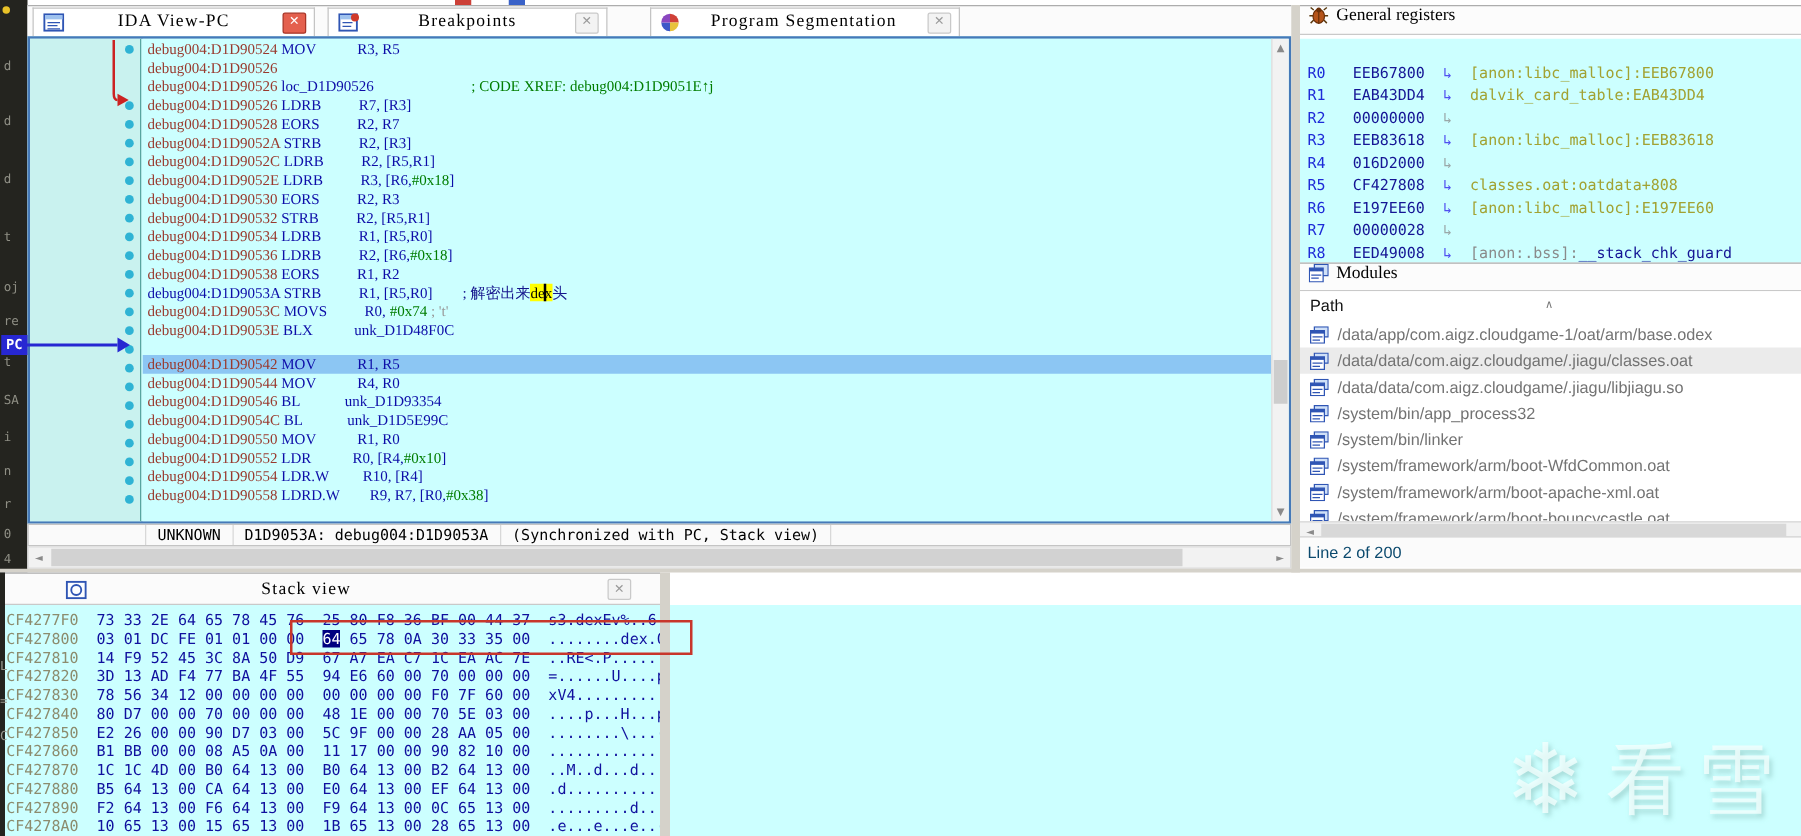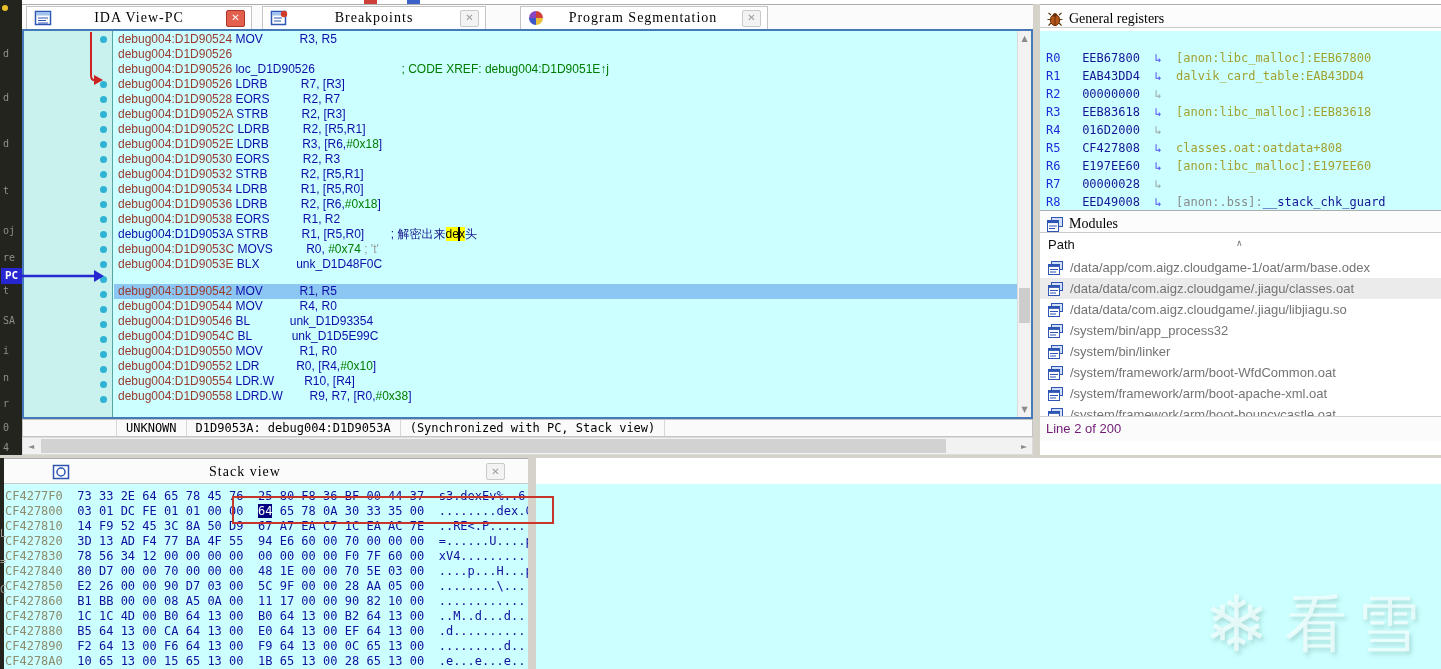--- a/index.html
+++ b/index.html
@@ -20,28 +20,28 @@
   .tabbar{background:#fbfbfb;border-top:1px solid #adadad;box-sizing:border-box;}
   .tab{position:absolute;top:1px;height:23px;background:#ffffff;border:1px solid #c4c4c4;border-bottom:none;
        display:flex;align-items:center;box-sizing:border-box;}
   .tab .lbl{flex:1;text-align:center;letter-spacing:1px;}
   .ticon{margin-left:7px;display:inline-flex;flex:0 0 auto;}
   .xbtn{width:17px;height:15px;margin-right:6px;border-radius:2px;display:flex;align-items:center;justify-content:center;
         font-size:10px;line-height:1;flex:0 0 auto;font-family:"DejaVu Sans",sans-serif;}
   .x-red{background:#e4604e;border:1px solid #a83426;color:#fff;}
   .x-gray{background:#f3f3f3;border:1px solid #c9c9c9;color:#9a9a9a;}
   .titlebar{background:#fcfcfc;border-top:1px solid #adadad;border-bottom:1px solid #c9c9c9;
-            display:flex;align-items:flex-end;box-sizing:border-box;}
+            display:flex;align-items:flex-start;box-sizing:border-box;}
   .titlebar .lbl{margin-left:6px;}
 
   
   #disasm-frame{left:22px;top:29px;width:1011px;height:390px;border:2px solid #4579b8;background:#ccffff;box-sizing:border-box;}
   #gutter{position:absolute;left:0;top:0;width:89px;height:386px;background:#c9f2ef;border-right:1px solid #58a5a0;box-sizing:border-box;}
   #code{position:absolute;left:90px;top:0;width:903px;height:386px;background:#ccffff;overflow:hidden;padding-top:1px;box-sizing:border-box;}
-  .dline{height:15px;line-height:15px;white-space:pre;font-family:Liberation Sans, sans-serif;font-size:12px;padding-left:4px;}
+  .dline{height:15px;line-height:15px;white-space:pre;font-family:Liberation Serif, serif;font-size:12px;padding-left:4px;}
   .dline.sel{background:#8cc6f3;margin-top:12px;}
   .ma{color:#993a2e;} .nv{color:#0d0da8;} .b{color:#0d0da8;} .n1{color:#007d00;} .g{color:#007d00;}
   .gy{color:#9a9a9a;} .cj{color:#14148c;}
   .hl{background:#ffff00;color:#000;}
   .hlc{background:#ffff00;color:#000;position:relative;}
   .hlc::before{content:"";position:absolute;left:-1px;top:0;width:2px;height:100%;background:#000;}
   .bpdot{position:absolute;left:76px;width:7px;height:7px;border-radius:50%;background:#2fb3d4;}
   #vscroll{position:absolute;left:993px;top:0;width:14px;height:386px;background:#f2f2f2;border-left:1px solid #dcdcdc;box-sizing:border-box;}
   .sarrow{position:absolute;color:#8a8a8a;font-size:8px;width:100%;text-align:center;font-family:"DejaVu Sans",sans-serif;}
   #vthumb{position:absolute;left:1px;top:257px;width:11px;height:35px;background:#cdcdcd;}
@@ -64,22 +64,22 @@
   .olv{color:#a2a232;} .gy2{color:#8a8a8a;}
   #mod-title{left:1040px;top:210px;width:401px;height:23px;}
   #mod-content{left:1040px;top:233px;width:401px;height:184px;background:#ffffff;overflow:hidden;}
   #mod-header{height:24px;line-height:24px;padding-left:8px;font-size:13px;color:#111;position:relative;}
   #mod-sort{position:absolute;left:196px;top:-2px;color:#777;font-size:9px;}
   .mrow{height:21px;display:flex;align-items:center;padding-left:8px;font-size:13px;color:#737373;white-space:nowrap;}
   .mrow.sel{background:#ebebeb;}
   .mrow .micon{margin-right:7px;flex:0 0 auto;display:inline-flex;}
   #mod-hscroll{left:1040px;top:417px;width:401px;height:16px;background:#f2f2f2;border-top:1px solid #d5d5d5;box-sizing:border-box;}
   #mod-hthumb{position:absolute;left:17px;top:1px;width:372px;height:13px;background:#d8d8d8;}
-  #mod-status{left:1040px;top:416px;width:401px;height:25px;background:#fbfbfb;border-top:1px solid #cfcfcf;box-sizing:border-box;
-              font-size:13px;color:#701a75;line-height:23px;padding-left:6px;}
+  #mod-status{left:1040px;top:429px;width:401px;height:25px;background:#fbfbfb;border-top:1px solid #cfcfcf;box-sizing:border-box;
+              font-size:13px;color:#0c4a6e;line-height:23px;padding-left:6px;}
 
   
   #bottom-band{left:0;top:455px;width:1441px;height:3px;background:#d5d2ca;}
   #stack-tabbar{left:0;top:458px;width:528px;height:26px;border-bottom:1px solid #c9c9c9;}
   #stack-content{left:0;top:484px;width:528px;height:185px;background:#ccffff;overflow:hidden;padding-top:5px;box-sizing:border-box;}
   .hrow{height:15px;line-height:15px;white-space:pre;font-family:"DejaVu Sans Mono",monospace;font-size:12px;padding-left:5px;}
   .haddr{color:#8c8c6e;} .hbyte{color:#10109e;} .hascii{color:#10109e;}
   .hbyte.selbyte{background:#000080;color:#ffffff;}
   #red-box{left:232px;top:496px;width:322px;height:28px;border:2px solid #c8362b;box-sizing:border-box;z-index:4;}
   #splitter{left:528px;top:458px;width:8px;height:211px;background:#d5d2ca;}

